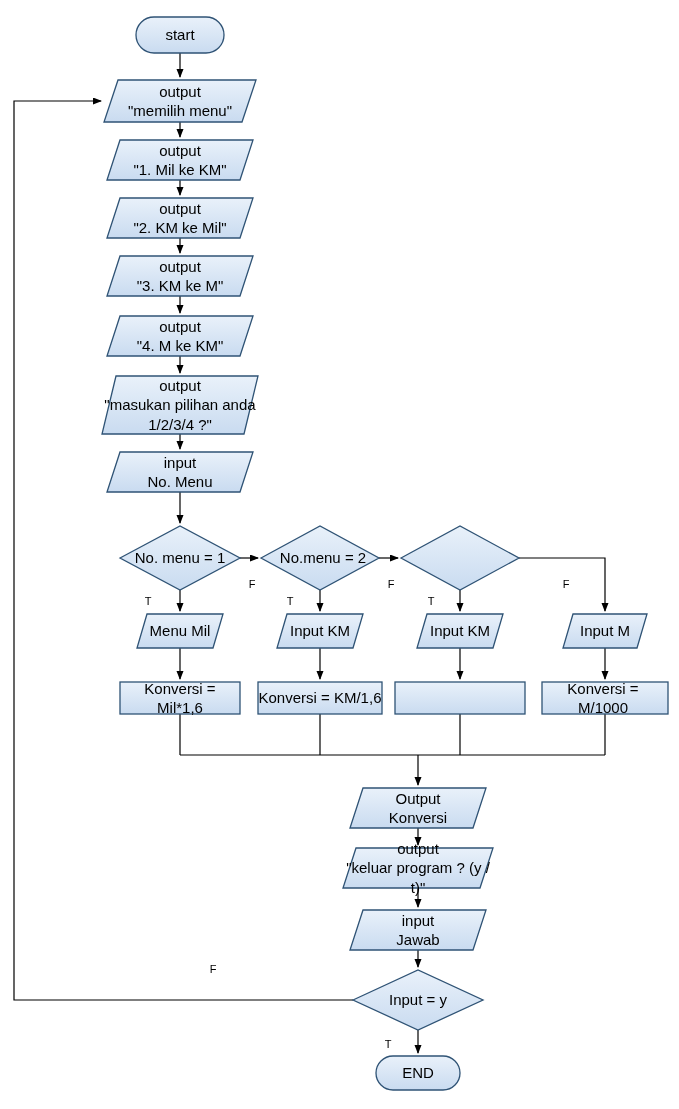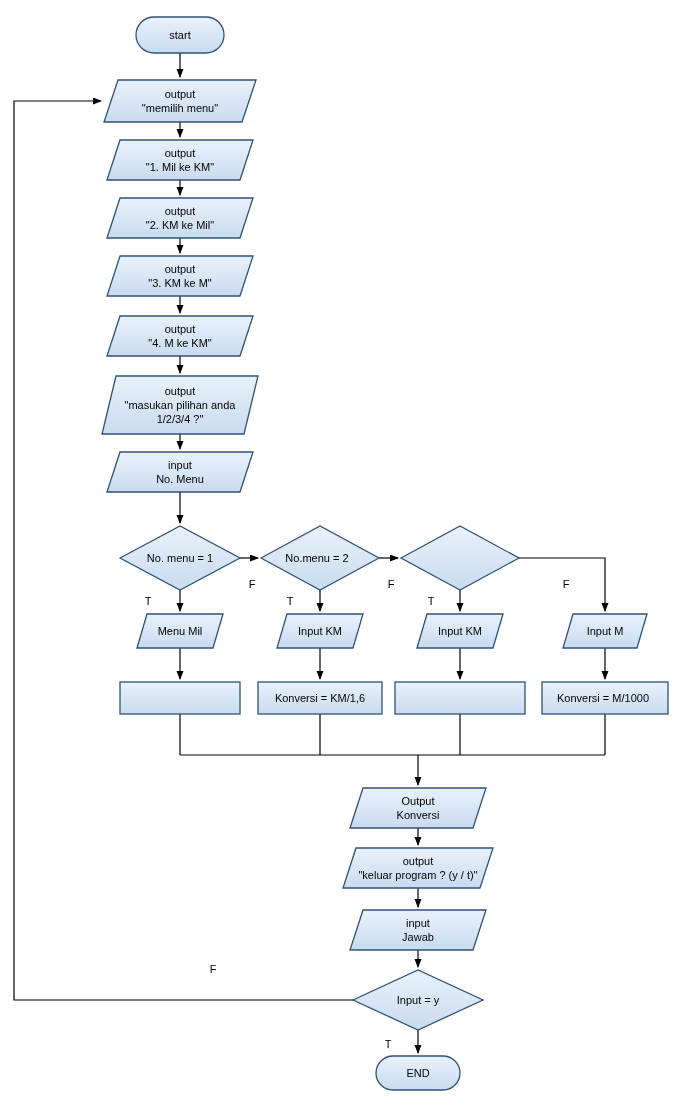--- a/index.html
+++ b/index.html
@@ -9,21 +9,21 @@
     background:#ffffff;
     font-family:"Liberation Sans", sans-serif;
     overflow:hidden;
   }
   .canvas svg{position:absolute;left:0;top:0;}
   .lbl{
     position:absolute;
     display:flex;align-items:center;justify-content:center;
     text-align:center;
     white-space:pre-line;
-    font-size:11px;line-height:1.3;color:#000;
+    font-size:15px;line-height:1.3;color:#000;
     pointer-events:none;
   }
   .blb{
     position:absolute;
     font-size:11px;color:#000;
     width:16px;text-align:center;
     pointer-events:none;
   }
 </style>
 </head>
@@ -124,27 +124,28 @@
 "3. KM ke M"</div>
   <div class="lbl" style="left:107px;top:316px;width:146px;height:40px">output
 "4. M ke KM"</div>
   <div class="lbl" style="left:102px;top:376px;width:156px;height:58px">output
 "masukan pilihan anda
 1/2/3/4 ?"</div>
   <div class="lbl" style="left:107px;top:452px;width:146px;height:40px">input
 No. Menu</div>
 
   <div class="lbl" style="left:120px;top:526px;width:120px;height:64px">No. menu = 1</div>
-  <div class="lbl" style="left:258px;top:526px;width:118px;height:64px">No.menu = 2</div>
+  <div class="lbl" style="left:264px;top:526px;width:118px;height:64px">No.menu = 2</div>
 
   <div class="lbl" style="left:137px;top:614px;width:86px;height:34px">Menu Mil</div>
   <div class="lbl" style="left:277px;top:614px;width:86px;height:34px">Input KM</div>
   <div class="lbl" style="left:417px;top:614px;width:86px;height:34px">Input KM</div>
   <div class="lbl" style="left:563px;top:614px;width:84px;height:34px">Input M</div>
 
+  <div class="lbl" style="left:120px;top:682px;width:120px;height:32px">Konversi = Mil*1,6</div>
   <div class="lbl" style="left:258px;top:682px;width:124px;height:32px">Konversi = KM/1,6</div>
   <div class="lbl" style="left:542px;top:682px;width:122px;height:32px">Konversi = M/1000</div>
 
   <div class="lbl" style="left:350px;top:788px;width:136px;height:40px">Output
 Konversi</div>
   <div class="lbl" style="left:343px;top:848px;width:150px;height:40px">output
 "keluar program ? (y / t)"</div>
   <div class="lbl" style="left:350px;top:910px;width:136px;height:40px">input
 Jawab</div>
   <div class="lbl" style="left:353px;top:970px;width:130px;height:60px">Input = y</div>

